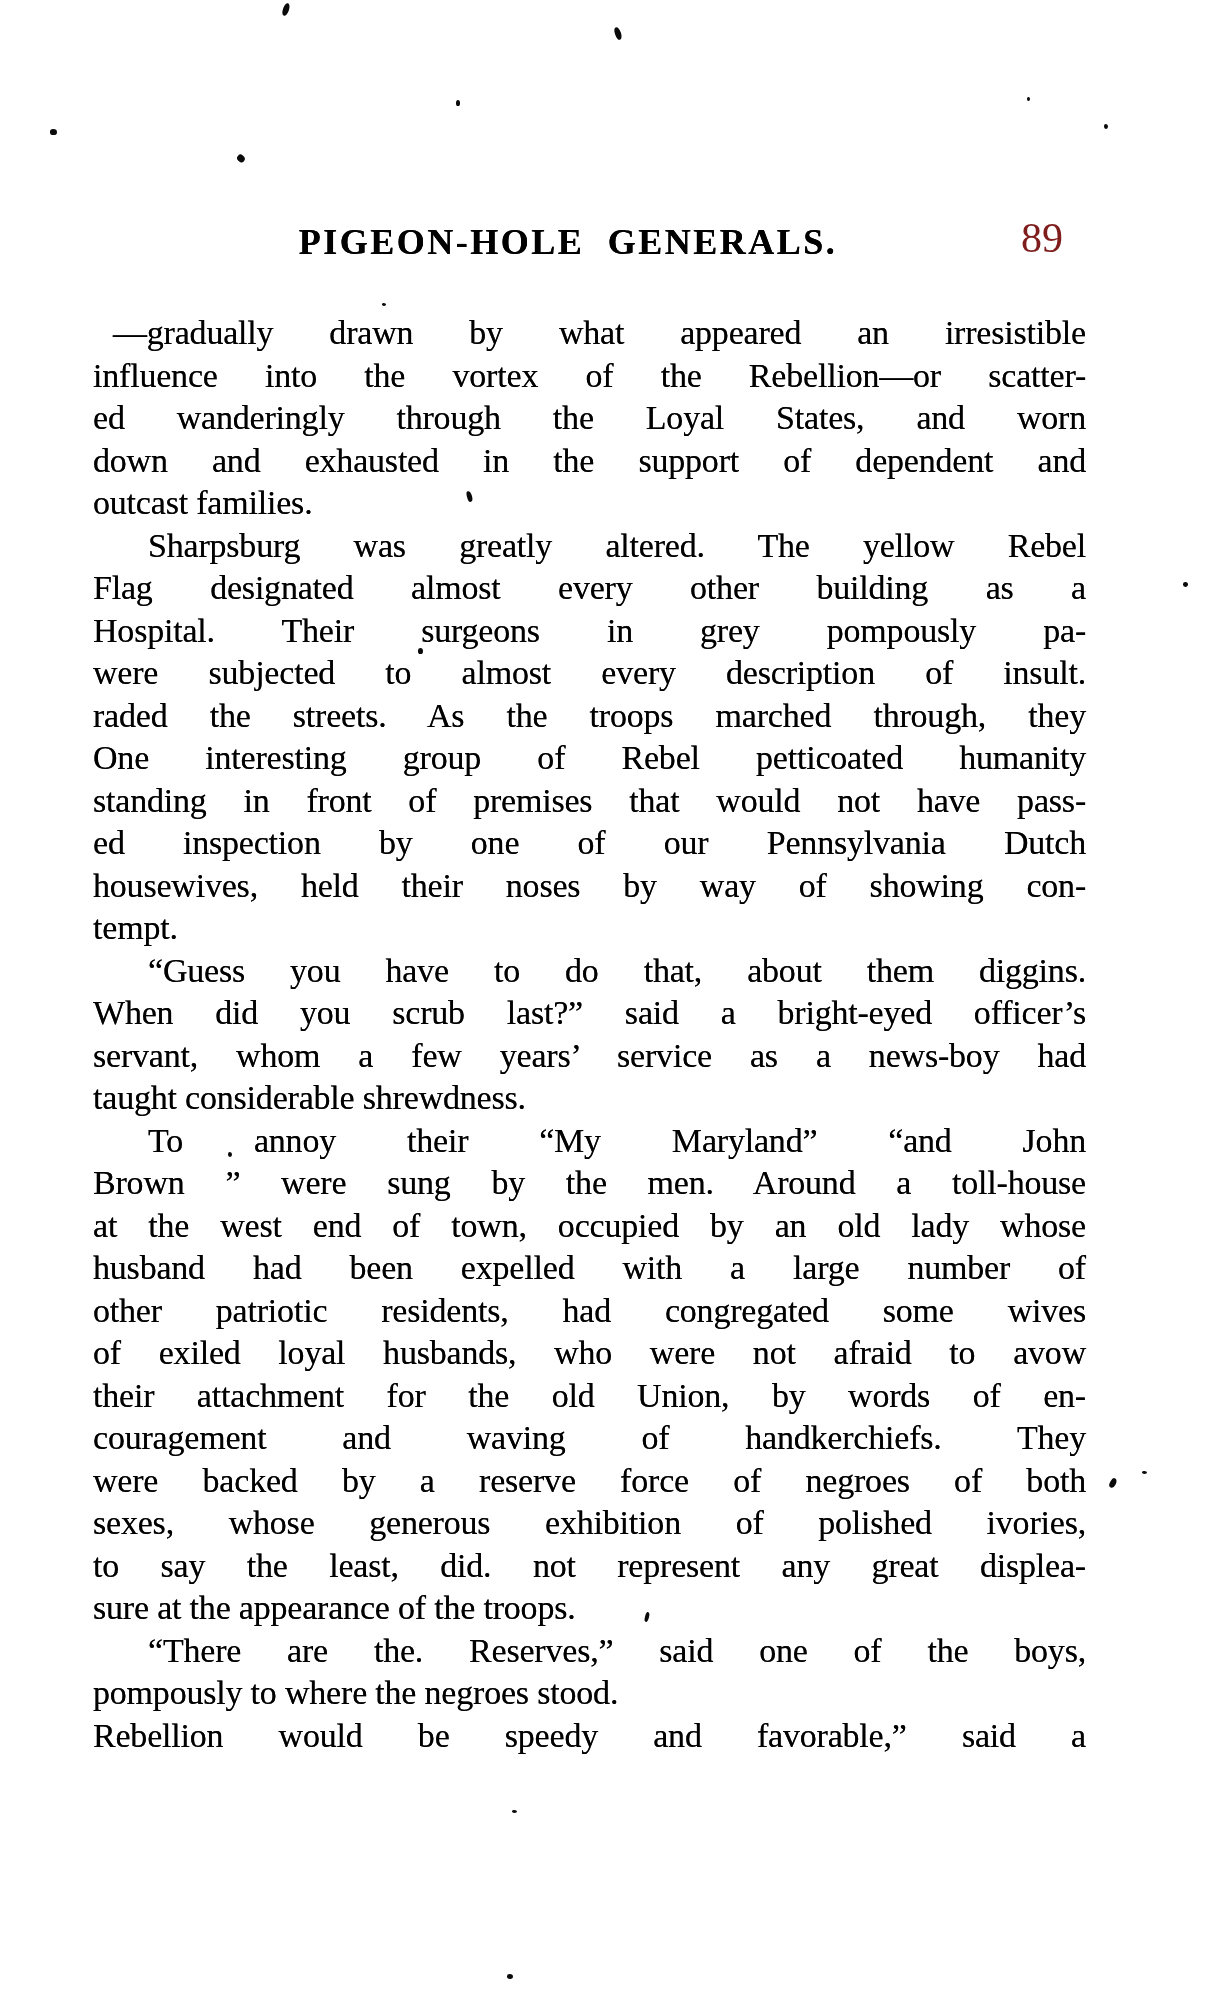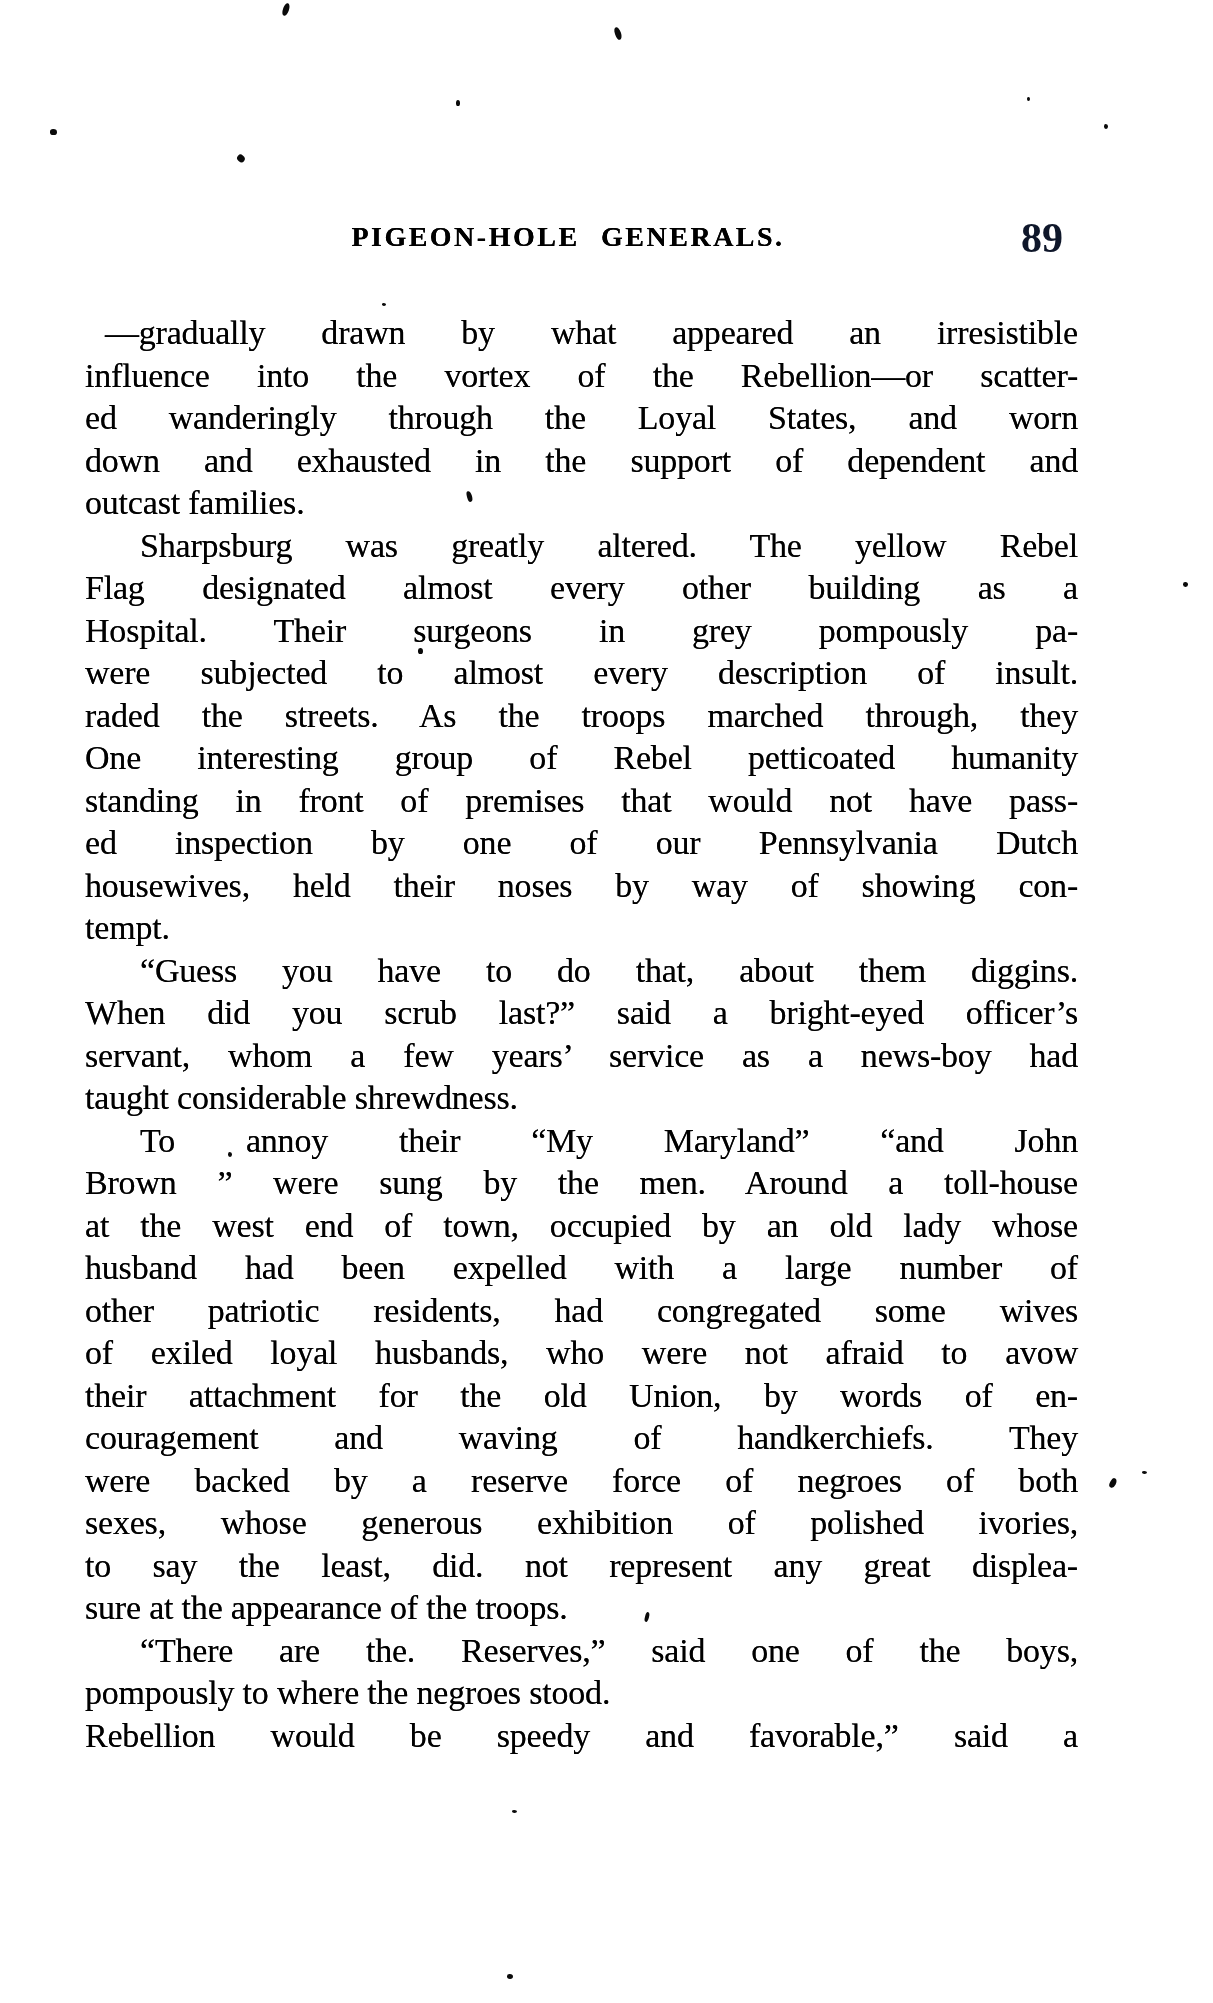--- a/index.html
+++ b/index.html
@@ -16,43 +16,43 @@
     font-family: "Liberation Serif", serif;
     color: #000;
   }
   
   .running-header-title {
     position: absolute;
     top: 221px;
     left: 568px;
     transform: translateX(-50%);
     font-family: "Liberation Serif", serif;
-    font-size: 28px;
+    font-size: 36px;
     font-weight: 700;
     letter-spacing: 2.5px;
     word-spacing: 12px;
     white-space: nowrap;
     color: #000;
     text-shadow: 0 0 0.6px #000;
   }
   .page-number {
     position: absolute;
     top: 217px;
     left: 1021px;
     font-family: "Liberation Serif", serif;
     font-size: 42px;
-    font-weight: 700;
+    font-weight: 400;
     line-height: 1;
-    color: #0f172a;
+    color: #7f1d1d;
   }
   
   .body-text {
     position: absolute;
     top: 312px;
-    left: 85px;
+    left: 93px;
     width: 993px;
     font-size: 34px;
     line-height: 42.5px;
     letter-spacing: -0.2px;
     color: #000;
     text-shadow: 0 0 0.5px rgba(0,0,0,0.75);
   }
   .body-text .line {
     text-align: justify;
     text-align-last: justify;

